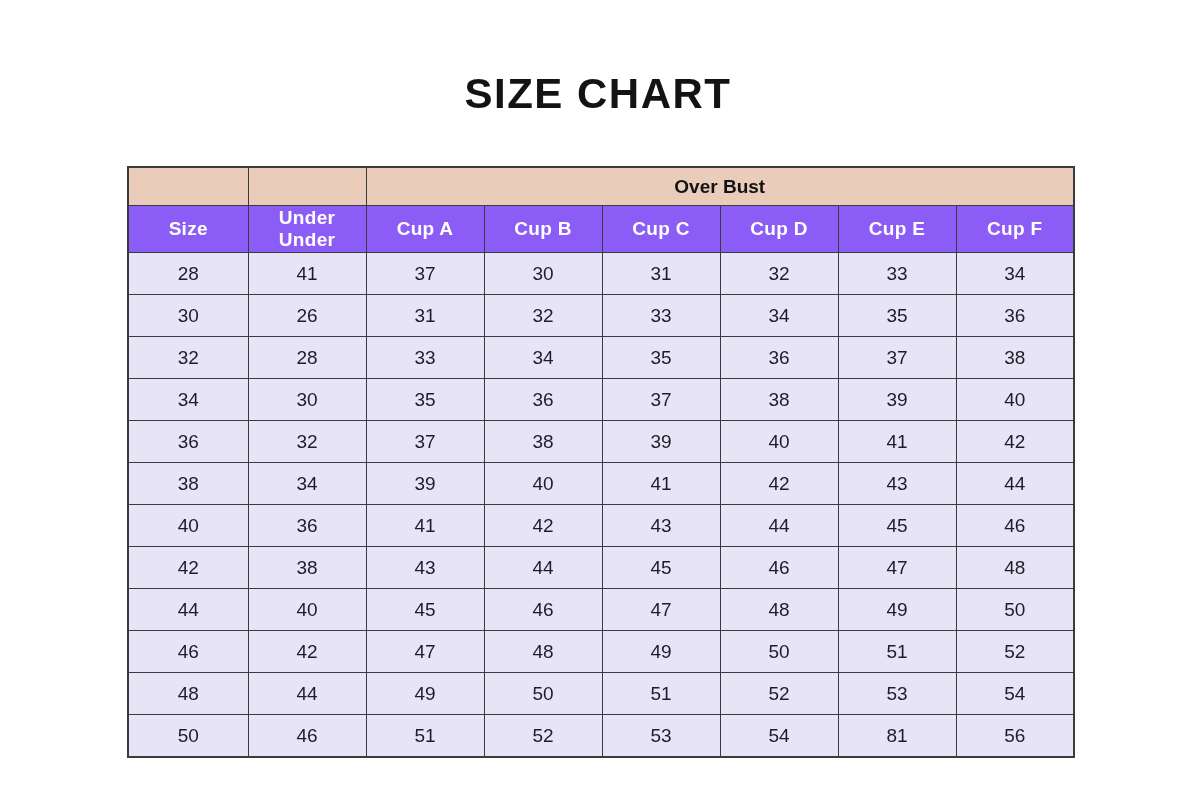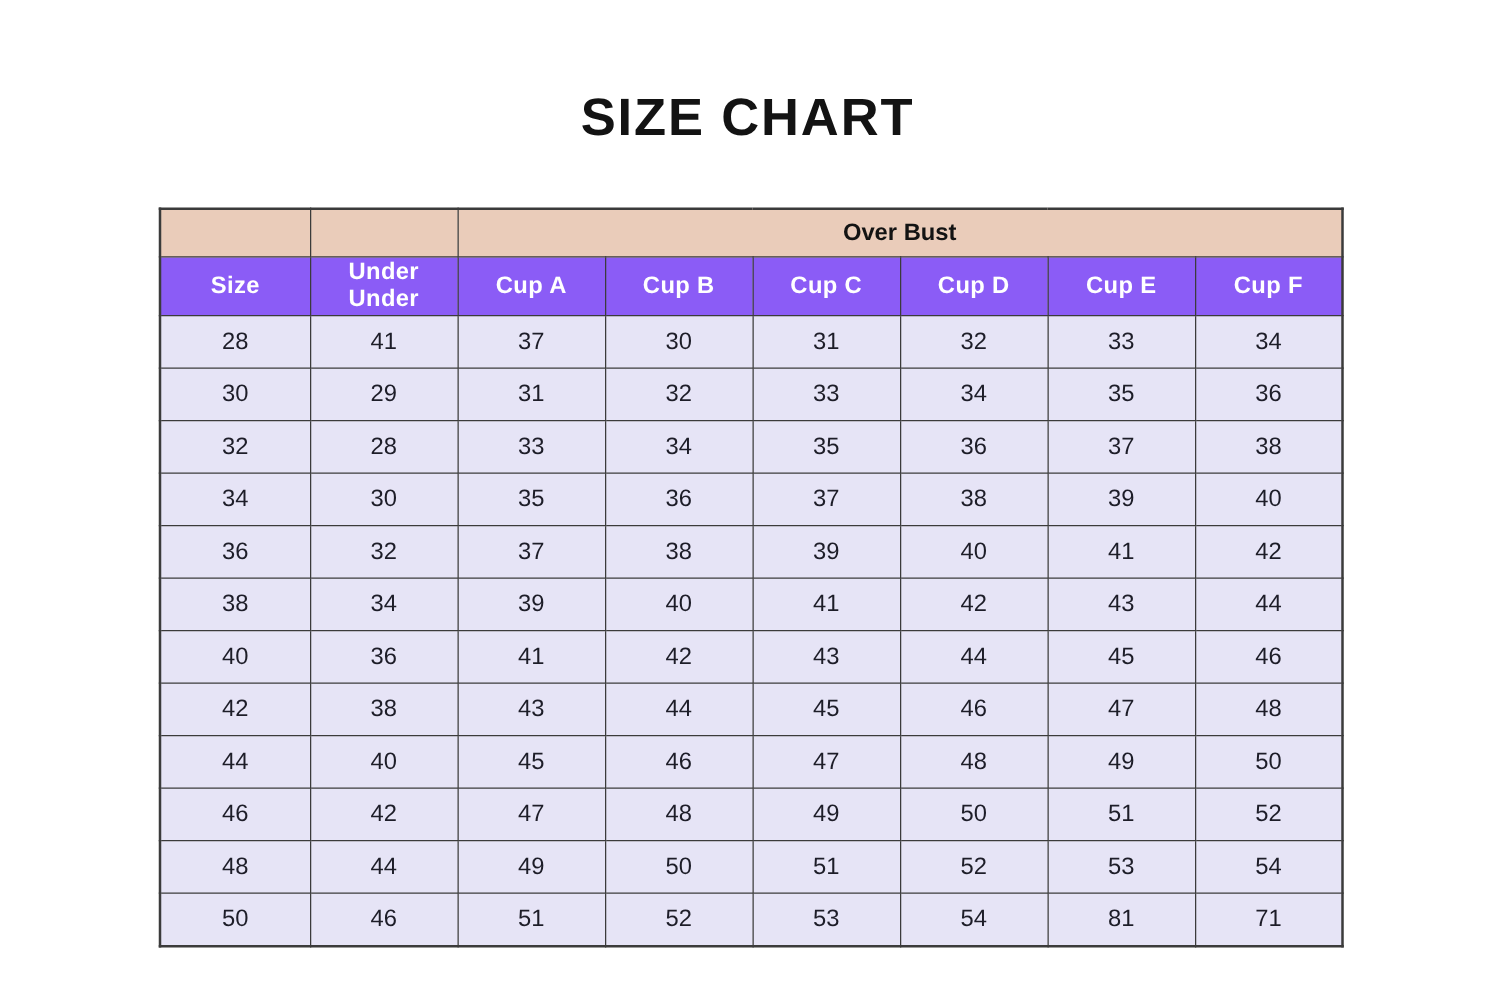--- a/index.html
+++ b/index.html
@@ -128,21 +128,21 @@
           <td>41</td>
           <td>37</td>
           <td>30</td>
           <td>31</td>
           <td>32</td>
           <td>33</td>
           <td>34</td>
         </tr>
         <tr>
           <td>30</td>
-          <td>29</td>
+          <td>26</td>
           <td>31</td>
           <td>32</td>
           <td>33</td>
           <td>34</td>
           <td>35</td>
           <td>36</td>
         </tr>
         <tr>
           <td>32</td>
           <td>28</td>
@@ -234,18 +234,18 @@
           <td>54</td>
         </tr>
         <tr>
           <td>50</td>
           <td>46</td>
           <td>51</td>
           <td>52</td>
           <td>53</td>
           <td>54</td>
           <td>81</td>
-          <td>71</td>
+          <td>56</td>
         </tr>
       </tbody>
   </table>
 
 </div>
 
 </body></html>

